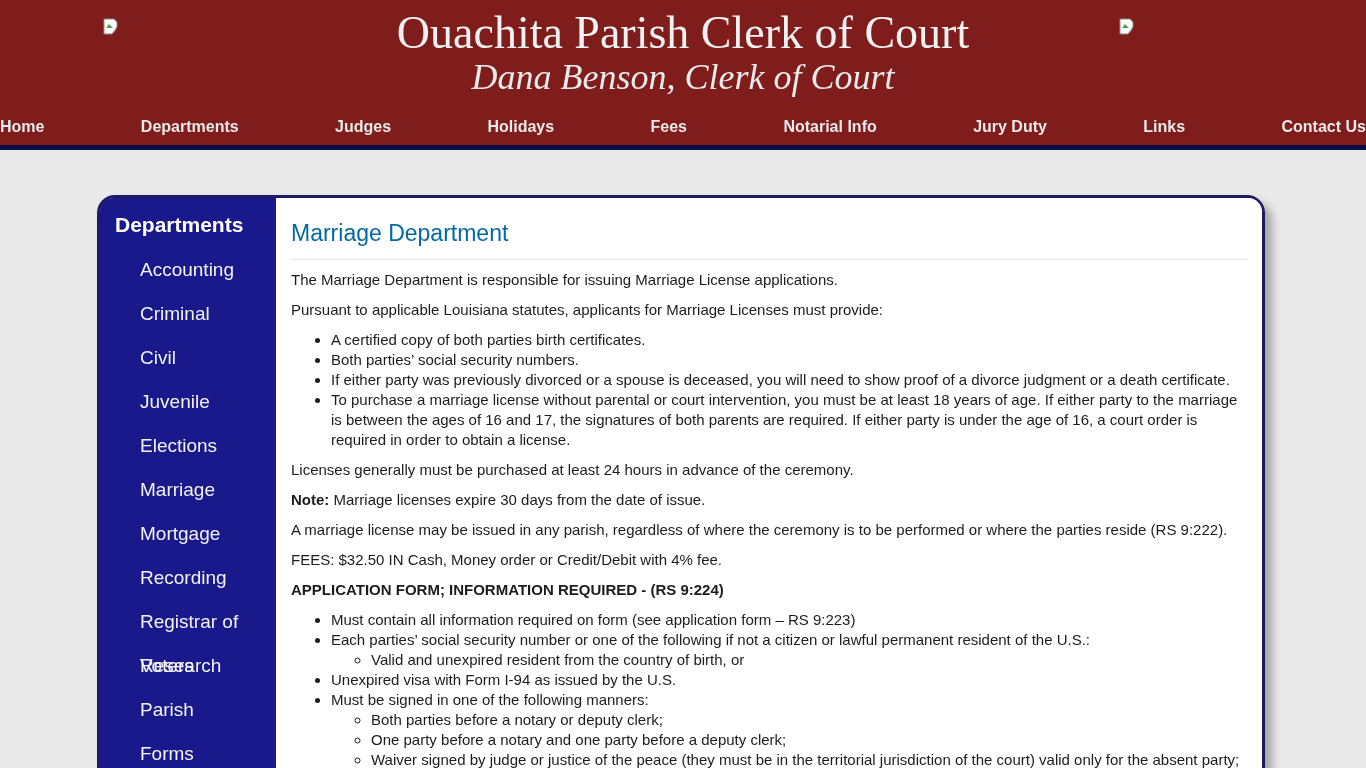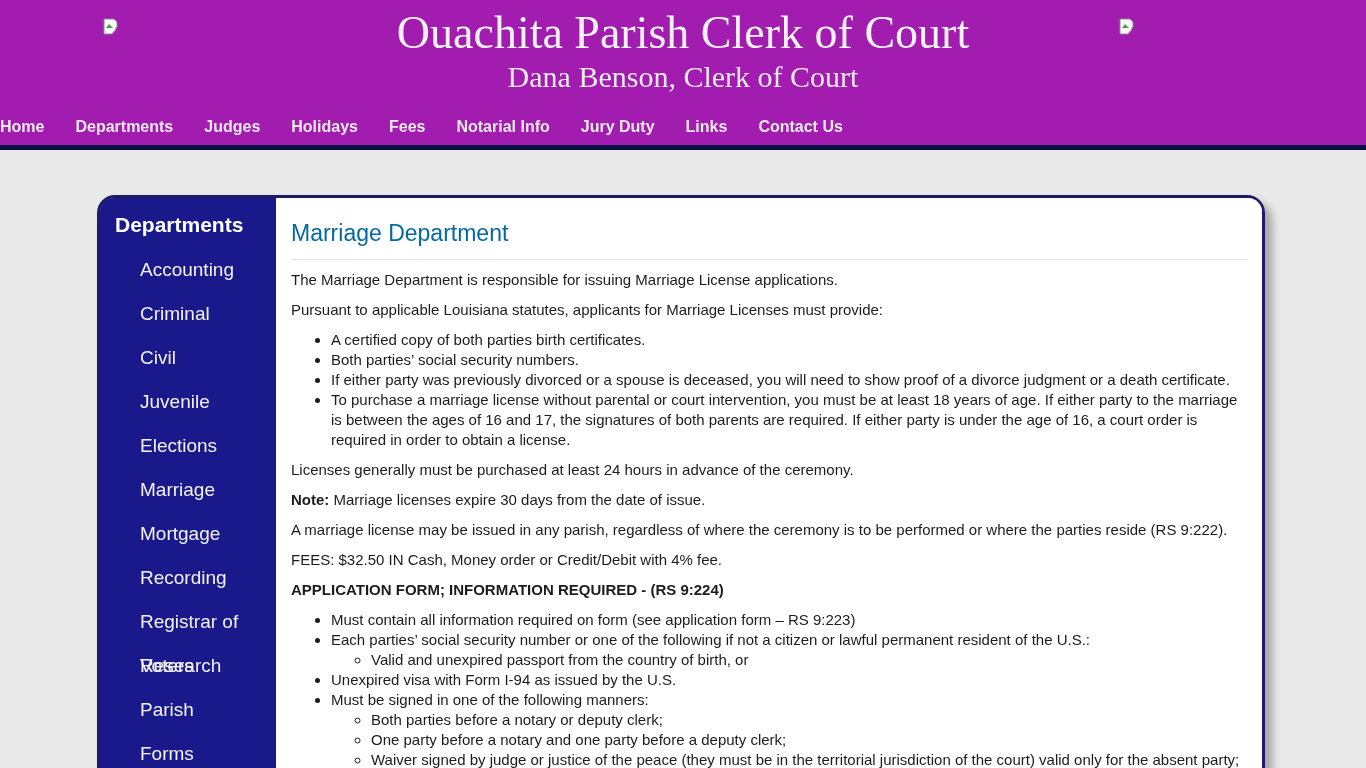--- a/index.html
+++ b/index.html
@@ -9,46 +9,47 @@
     overflow: hidden;
     background: #e9e9e9;
     font-family: "Liberation Sans", sans-serif;
   }
 
   
   .site-header {
     position: relative;
     width: 100%;
     height: 150px;
-    background: #a21caf;
+    background: #7f1d1d;
     border-bottom: 5px solid #0d0d45;
     text-align: center;
     color: #f2f2f2;
   }
   .site-title {
     margin: 0;
     padding-top: 7px;
     font-family: "Liberation Serif", serif;
     font-weight: 400;
     font-size: 46px;
     line-height: 52px;
     color: #f2f2f2;
   }
   .site-subtitle {
     margin: 0;
     font-family: "Liberation Serif", serif;
     font-weight: 400;
-    font-size: 30px;
+    font-size: 36px;
     line-height: 36px;
     color: #eaeaea;
+    font-style: italic;
   }
   .main-nav {
     margin-top: 22px;
     display: flex;
-    justify-content: flex-start;
+    justify-content: space-between;
     gap: 31px;
   }
   .main-nav a {
     color: #e9e9e9;
     text-decoration: none;
     font-weight: 700;
     font-size: 16px;
     line-height: 20px;
     cursor: pointer;
   }
@@ -231,21 +232,21 @@
     <p>A marriage license may be issued in any parish, regardless of where the ceremony is to be performed or where the parties reside (RS 9:222).</p>
 
     <p>FEES: $32.50 IN Cash, Money order or Credit/Debit with 4% fee.</p>
 
     <p><strong>APPLICATION FORM; INFORMATION REQUIRED - (RS 9:224)</strong></p>
 
     <ul>
       <li>Must contain all information required on form (see application form – RS 9:223)</li>
       <li><span>Each parties’ social security number or one of the following if not a citizen or lawful permanent resident of the U.S.:</span>
         <ul>
-          <li>Valid and unexpired passport from the country of birth, or</li>
+          <li>Valid and unexpired resident from the country of birth, or</li>
         </ul>
       </li>
       <li>Unexpired visa with Form I-94 as issued by the U.S.</li>
       <li><span>Must be signed in one of the following manners:</span>
         <ul>
           <li>Both parties before a notary or deputy clerk;</li>
           <li>One party before a notary and one party before a deputy clerk;</li>
           <li>Waiver signed by judge or justice of the peace (they must be in the territorial jurisdiction of the court) valid only for the absent party;</li>
 
         </ul>

